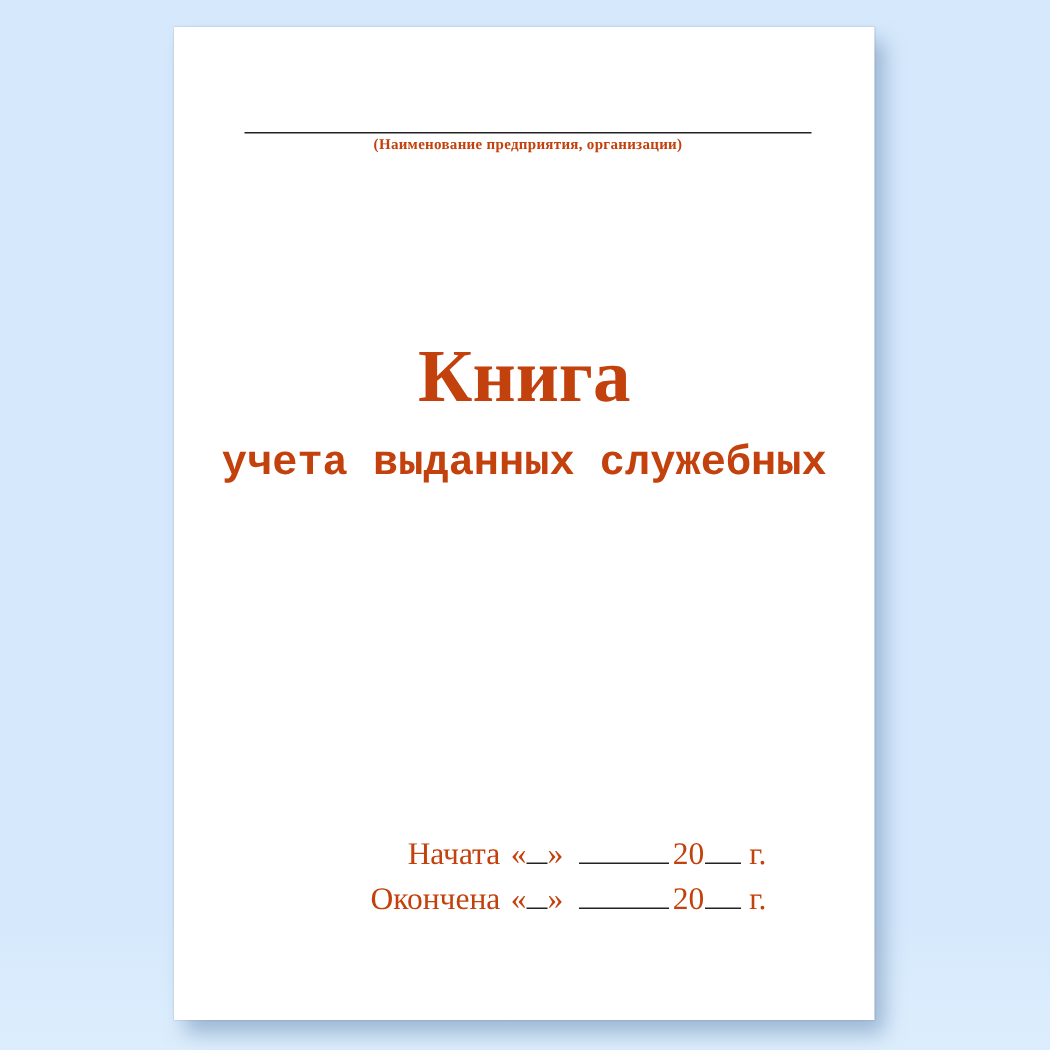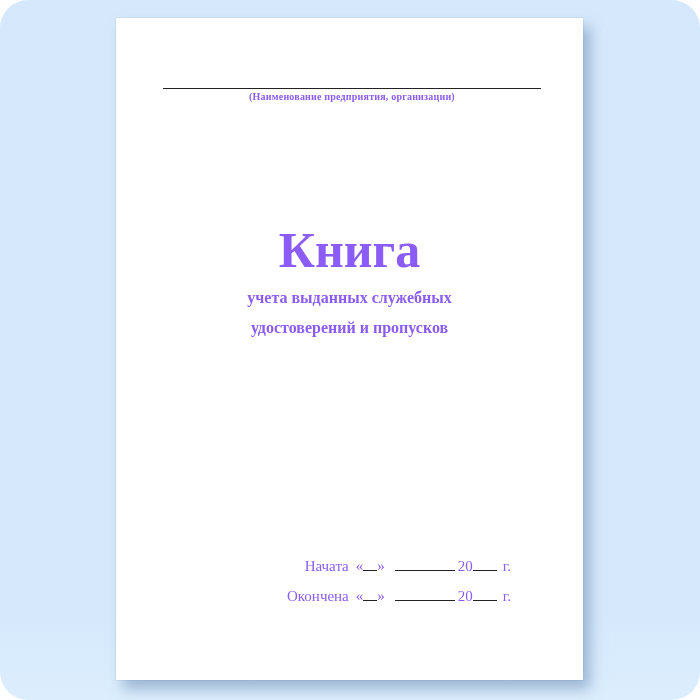--- a/index.html
+++ b/index.html
@@ -6,22 +6,21 @@
     margin: 0;
     padding: 0;
   }
   .scene {
     position: relative;
     width: 700px;
     height: 700px;
     background: linear-gradient(180deg, #d6e9fc 0%, #d6e9fc 88%, #dceefd 100%);
     overflow: hidden;
     font-family: "Liberation Serif", "DejaVu Serif", serif;
-    color: #8b5cf6;
-    border-radius: 28px;
+    color: #c2410c;
   }
   .page {
     position: absolute;
     left: 116px;
     top: 18px;
     width: 467px;
     height: 662px;
     background: #ffffff;
     box-shadow: 0 0 1px rgba(120, 135, 160, 0.55),
                 7px 9px 13px rgba(104, 136, 176, 0.55);
@@ -54,30 +53,31 @@
     width: 100%;
     text-align: center;
     font-weight: bold;
   }
   .title-main {
     font-size: 50px;
     line-height: 58px;
     text-align: center;
   }
   .title-sub {
-    margin-top: 4px;
-    font-size: 16px;
+    margin-top: 16px;
+    font-size: 28px;
     line-height: 30px;
+    font-family: Liberation Mono, monospace;
   }
   
   .footer {
     position: absolute;
     top: 539px;
     right: 72px;
-    font-size: 15px;
+    font-size: 21px;
     margin-left: 16px;
   }
   .date-row {
     display: flex;
     justify-content: flex-end;
     align-items: baseline;
     height: 20px;
     margin-bottom: 10px;
     white-space: nowrap;
   }
@@ -105,21 +105,20 @@
 
     <div class="org-block">
       <div class="org-rule"></div>
       <div class="org-caption">(Наименование предприятия, организации)</div>
     </div>
 
     <div class="title-block">
       <div class="title-main">Книга</div>
       <div class="title-sub">
         <div>учета выданных служебных</div>
-        <div>удостоверений и пропусков</div>
       </div>
     </div>
 
     <div class="footer">
 
       <div class="date-row">
         <span class="date-label">Начата</span>
         <span class="quote">«</span>
         <span class="blank day-blank"></span>
         <span class="quote">»</span>

